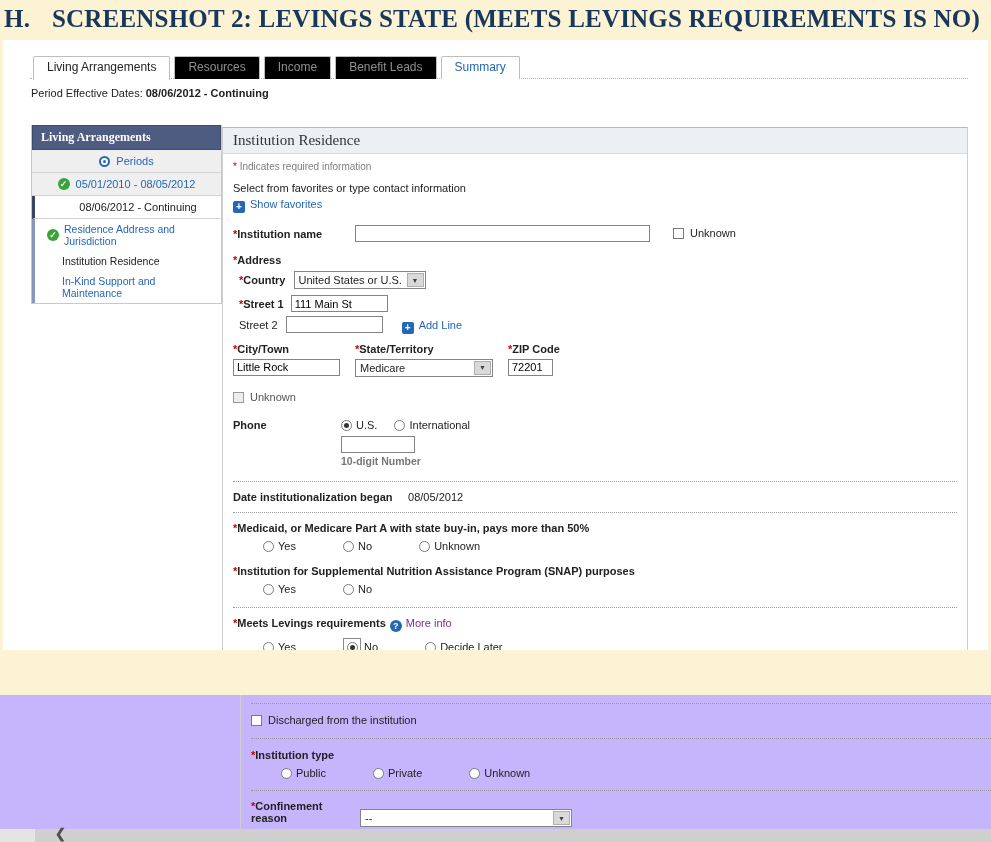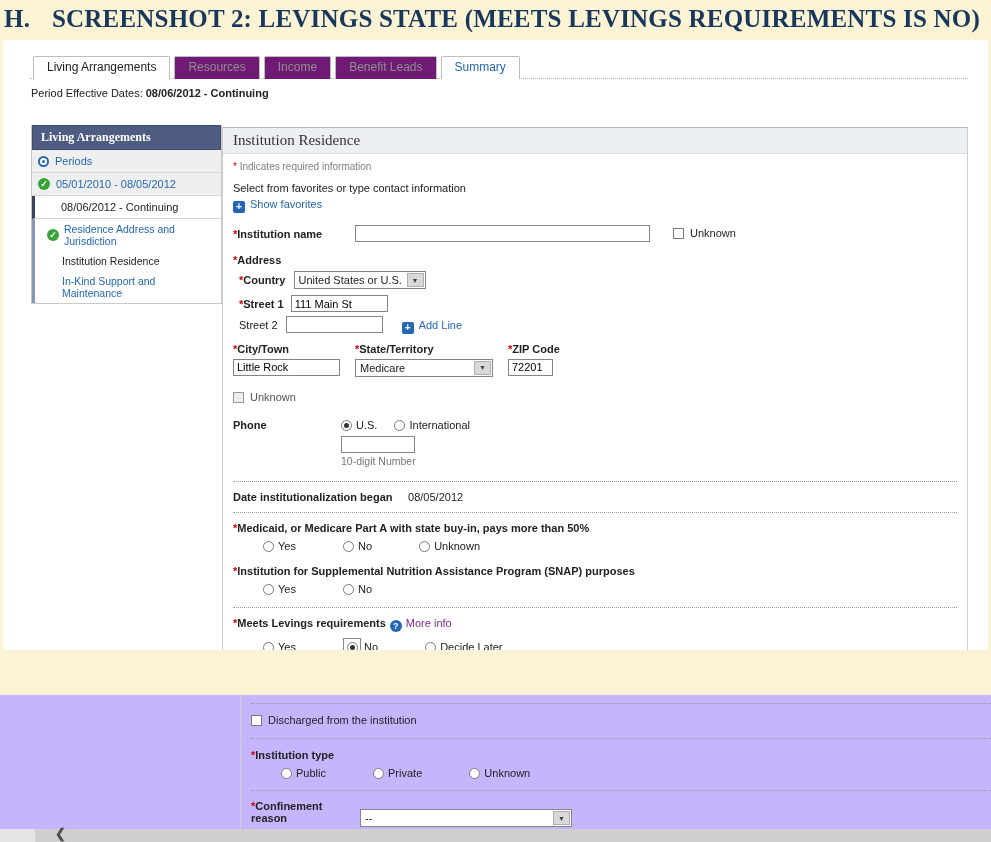--- a/index.html
+++ b/index.html
@@ -16,32 +16,32 @@
     font-family:"Liberation Serif", serif; font-weight:bold; font-size:25px;
     color:#17375D; letter-spacing:.2px; }
   .doc-heading .hnum { display:inline-block; width:48px; }
   
   .panel1 { position:absolute; left:3px; top:40px; width:985px; height:610px; background:#fff; }
   
   .tabline { position:absolute; left:27px; top:38px; width:938px; border-top:1px dotted #B5B5B5; }
   .tabs { position:absolute; left:30px; top:16px; height:23px; }
   .tab { position:relative; z-index:2; display:inline-block; height:23px; line-height:21px;
     padding:0 13px; margin-right:4px; border:1px solid #BDBDBD; border-bottom:none;
-    background:#701a75; color:#8F8F8F; font-size:12px; border-radius:2px 2px 0 0; }
+    background:#000000; color:#8F8F8F; font-size:12px; border-radius:2px 2px 0 0; }
   .tab.active { background:#fff; color:#222; height:24px; }
   .tab.linktab { background:#fff; color:#2467B3; }
   .period-line { position:absolute; left:28px; top:47px; font-size:11px; color:#222; }
   .period-line b { font-weight:bold; }
   
   .sidebar { position:absolute; left:28px; top:85px; width:191px; background:#fff;
     border:1px solid #C9C9C9; border-top:none; }
   .side-head { background:#4D5C80; color:#fff; font-family:"Liberation Serif", serif;
     font-weight:bold; font-size:12px; padding:4px 8px; border:1px solid #3E4C6B; }
   .side-item { display:flex; align-items:center; gap:6px; background:#EFEFEF;
-    color:#2467B3; padding:5px 6px; border-bottom:1px solid #D4D4D4; font-size:11px; }
+    color:#2467B3; padding:5px 6px; border-bottom:1px solid #D4D4D4; font-size:11px;justify-content:center; }
   .side-item.current { background:#fff; color:#222; border-left:3px solid #39455E; padding:5px 6px 5px 26px; }
   .side-sub { border-left:3px solid #8598BB; }
   .side-sub-item { display:flex; align-items:center; gap:5px; padding:4px 4px 4px 27px;
     font-size:10.5px; color:#222; background:#fff; }
   .side-sub-item.hasicon { padding-left:12px; }
   .side-sub-item.bluelink { color:#2467B3; }
   
   .icon-check { flex:0 0 auto; width:12px; height:12px; border-radius:50%; background:#3AA33A;
     color:#fff; font-size:9px; line-height:12px; text-align:center; font-weight:bold; }
   .icon-periods { flex:0 0 auto; width:11px; height:11px; border-radius:50%; border:2px solid #2467B3;
@@ -198,21 +198,21 @@
       <div style="margin-top:14px;">
         <span class="chk dis"></span><span style="color:#555;">Unknown</span>
       </div>
 
       <div style="display:flex;margin-top:16px;">
         <span class="lbl" style="width:108px;">Phone</span>
         <div>
           <span><span class="radio on"></span><span>U.S.</span></span>
           <span style="margin-left:14px;"><span class="radio"></span><span>International</span></span>
           <div><input class="txt" style="width: 74px; margin-top: 5px;" value=""></div>
-          <div class="hint" style="margin-top:2px;">10-digit Number</div>
+          <div class="hint" style="margin-top:2px;font-weight:bold;">10-digit Number</div>
         </div>
       </div>
 
       <div class="dots" style="margin-top:14px;"></div>
 
       <div class="row">
         <span class="lbl" style="display:inline-block;width:172px;">Date institutionalization began</span>
         <span>08/05/2012</span>
       </div>
 

